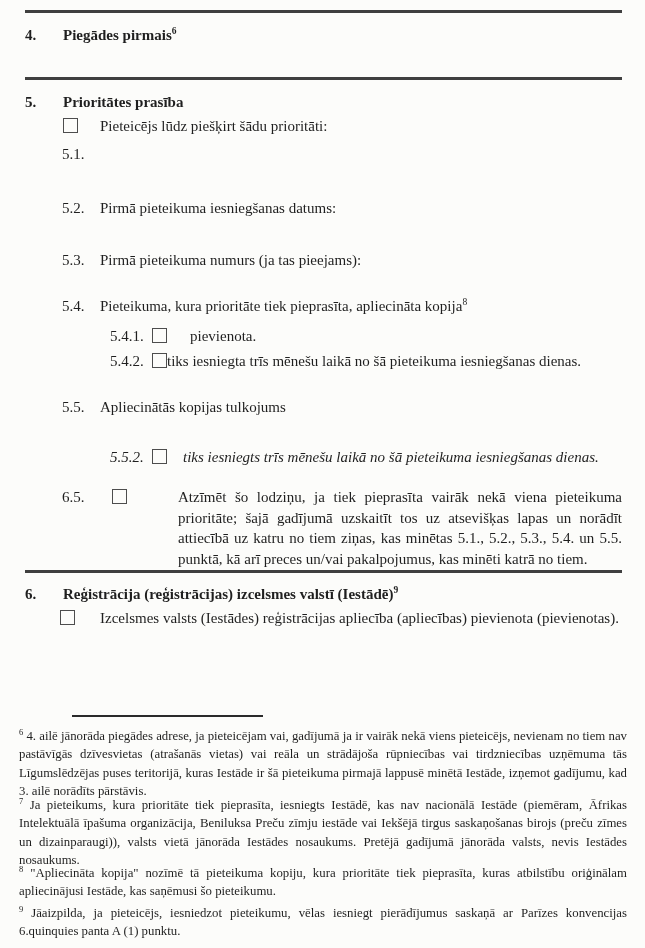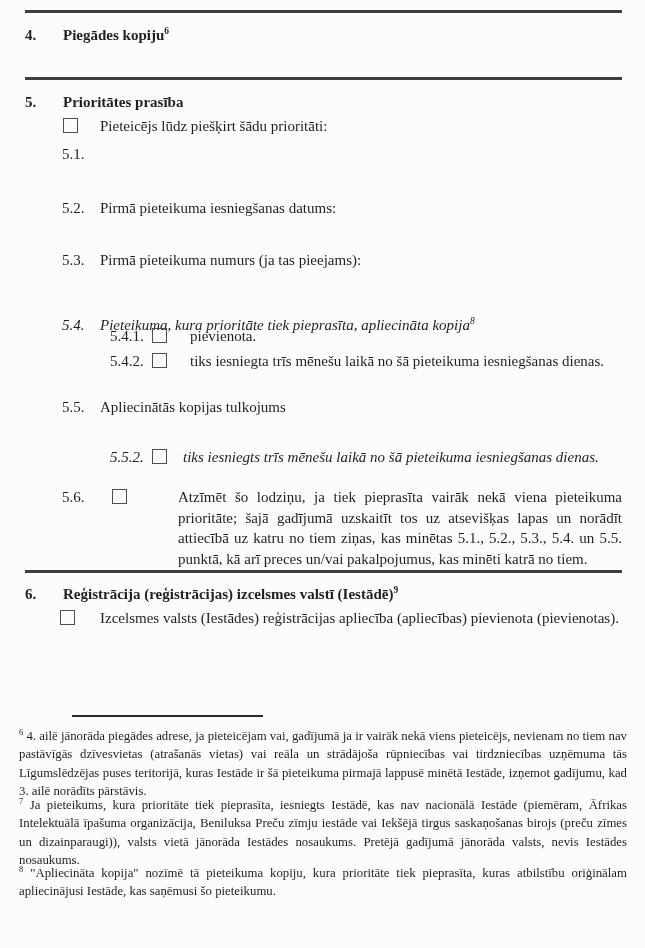--- a/index.html
+++ b/index.html
@@ -38,21 +38,21 @@
 </style>
 </head>
 <body>
 
 <div class="page">
 
   <div class="rule" style="top:10px;"></div>
 
   <div class="row bold" style="left:25px;top:25px;width:597px;">
     <span class="secnum">4.</span>
-    <span><span>Piegādes kopiju</span><sup>6</sup></span>
+    <span><span>Piegādes pirmais</span><sup>6</sup></span>
   </div>
 
   <div class="rule" style="top:77px;"></div>
 
   <div class="row bold" style="left:25px;top:92px;width:597px;">
     <span class="secnum">5.</span>
     <span>Prioritātes prasība</span>
   </div>
 
   <div class="row" style="left:63px;top:116px;width:559px;">
@@ -67,51 +67,51 @@
   <div class="row" style="left:62px;top:198px;width:560px;">
     <span class="subnum">5.2.</span>
     <span>Pirmā pieteikuma iesniegšanas datums:</span>
   </div>
 
   <div class="row" style="left:62px;top:250px;width:560px;">
     <span class="subnum">5.3.</span>
     <span>Pirmā pieteikuma numurs (ja tas pieejams):</span>
   </div>
 
-  <div class="row" style="left:62px;top:315px;width:560px;font-style:italic;">
+  <div class="row" style="left:62px;top:296px;width:560px;">
     <span class="subnum">5.4.</span>
     <span><span>Pieteikuma, kura prioritāte tiek pieprasīta, apliecināta kopija</span><sup>8</sup></span>
   </div>
 
   <div class="row" style="left:110px;top:326px;width:512px;">
     <span class="subsubnum">5.4.1.</span>
     <span class="cbx"></span>
     <span style="margin-left:23px;">pievienota.</span>
   </div>
 
   <div class="row" style="left:110px;top:351px;width:512px;">
     <span class="subsubnum">5.4.2.</span>
     <span class="cbx"></span>
-    <span class="just" style="margin-left:23px;width:432px;">tiks iesniegta trīs mēnešu laikā no šā pieteikuma iesniegšanas dienas.</span>
+    <span class="just" style="width:432px;">tiks iesniegta trīs mēnešu laikā no šā pieteikuma iesniegšanas dienas.</span>
   </div>
 
   <div class="row" style="left:62px;top:397px;width:560px;">
     <span class="subnum">5.5.</span>
     <span>Apliecinātās kopijas tulkojums</span>
   </div>
 
 
   <div class="row" style="left:110px;top:447px;width:512px;font-style:italic;">
     <span class="subsubnum">5.5.2.</span>
     <span class="cbx"></span>
     <span class="just" style="margin-left:16px;width:432px;">tiks iesniegts trīs mēnešu laikā no šā pieteikuma iesniegšanas dienas.</span>
   </div>
 
   <div class="row" style="left:62px;top:487px;width:560px;line-height:20.5px;">
-    <span class="subnum" style="width:50px;">5.6.</span>
+    <span class="subnum" style="width:50px;">6.5.</span>
     <span class="cbx"></span>
     <span class="just" style="margin-left:51px;width:444px;">Atzīmēt šo lodziņu, ja tiek pieprasīta vairāk nekā viena pieteikuma prioritāte; šajā gadījumā uzskaitīt tos uz atsevišķas lapas un norādīt attiecībā uz katru no tiem ziņas, kas minētas 5.1., 5.2., 5.3., 5.4. un 5.5. punktā, kā arī preces un/vai pakalpojumus, kas minēti katrā no tiem.</span>
   </div>
 
   <div class="rule" style="top:570px;"></div>
 
   <div class="row bold" style="left:25px;top:584px;width:597px;">
     <span class="secnum">6.</span>
     <span><span>Reģistrācija (reģistrācijas) izcelsmes valstī (Iestādē)</span><sup>9</sup></span>
   </div>
@@ -131,14 +131,18 @@
   <div class="fn" style="top:796px;">
     <sup>7</sup>
     <span>Ja pieteikums, kura prioritāte tiek pieprasīta, iesniegts Iestādē, kas nav nacionālā Iestāde (piemēram, Āfrikas Intelektuālā īpašuma organizācija, Beniluksa Preču zīmju iestāde vai Iekšējā tirgus saskaņošanas birojs (preču zīmes un dizainparaugi)), valsts vietā jānorāda Iestādes nosaukums. Pretējā gadījumā jānorāda valsts, nevis Iestādes nosaukums.</span>
   </div>
 
   <div class="fn" style="top:864px;">
     <sup>8</sup>
     <span>"Apliecināta kopija" nozīmē tā pieteikuma kopiju, kura prioritāte tiek pieprasīta, kuras atbilstību oriģinālam apliecinājusi Iestāde, kas saņēmusi šo pieteikumu.</span>
   </div>
 
+  <div class="fn" style="top:904px;">
+    <sup>9</sup>
+    <span>Jāaizpilda, ja pieteicējs, iesniedzot pieteikumu, vēlas iesniegt pierādījumus saskaņā ar Parīzes konvencijas 6.quinquies panta A (1) punktu.</span>
+  </div>
 
 </div>
 
 </body></html>

